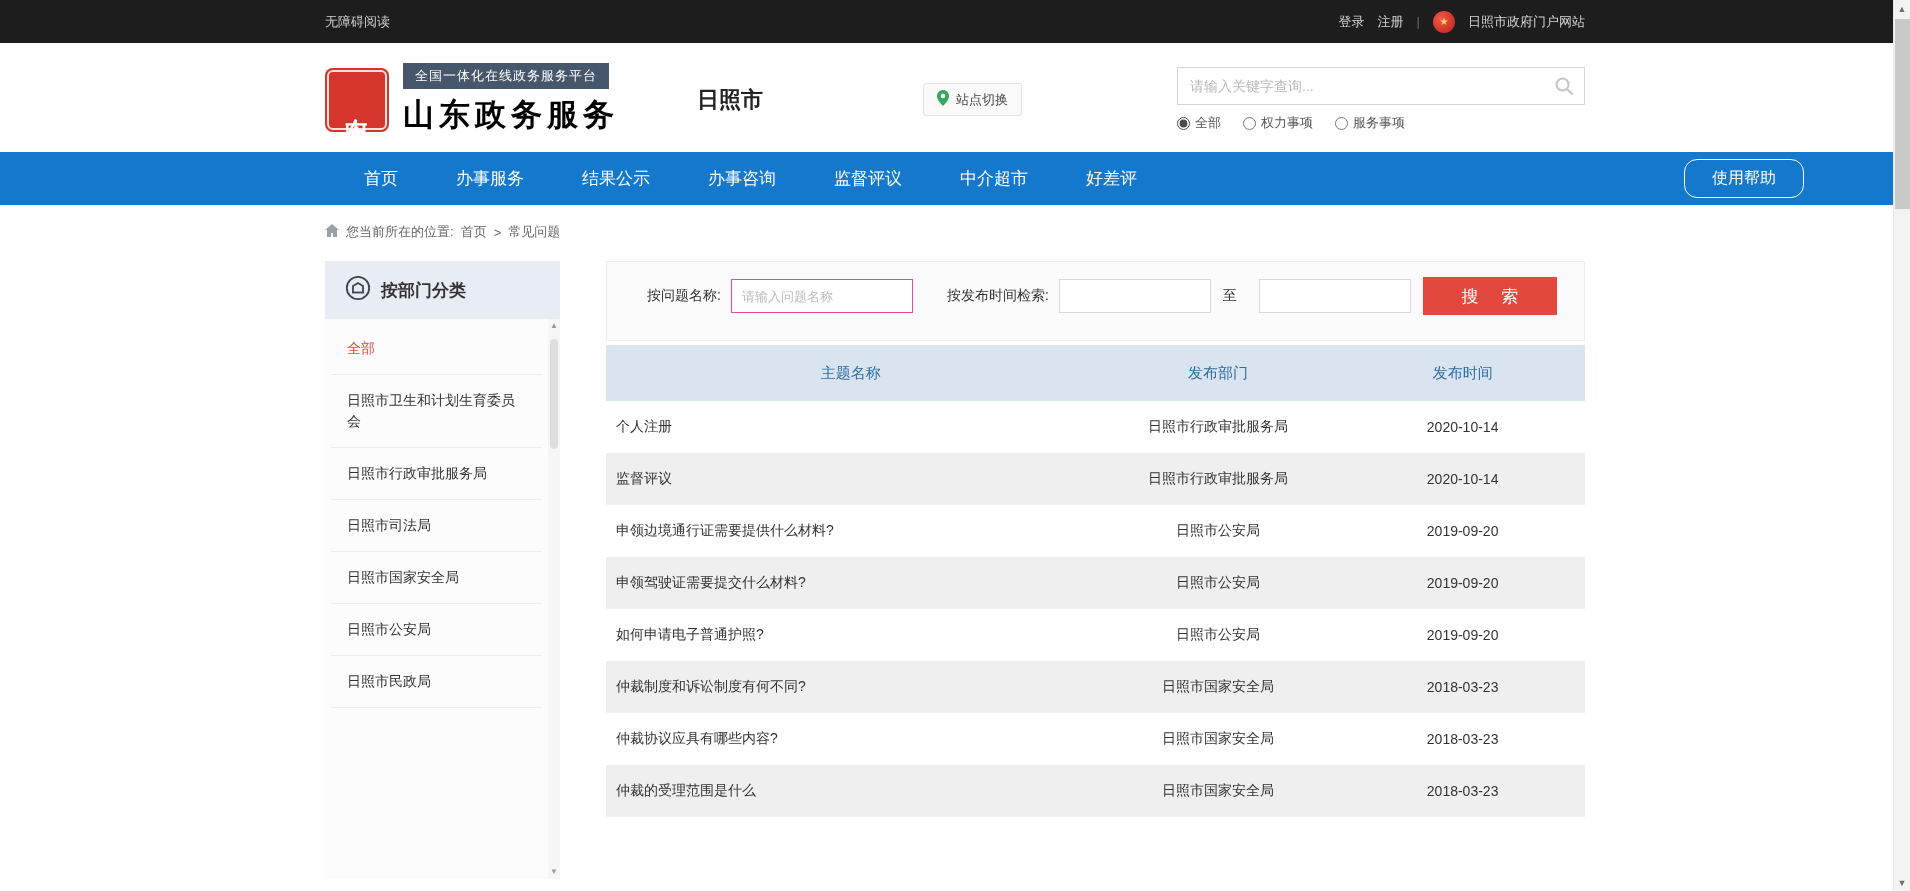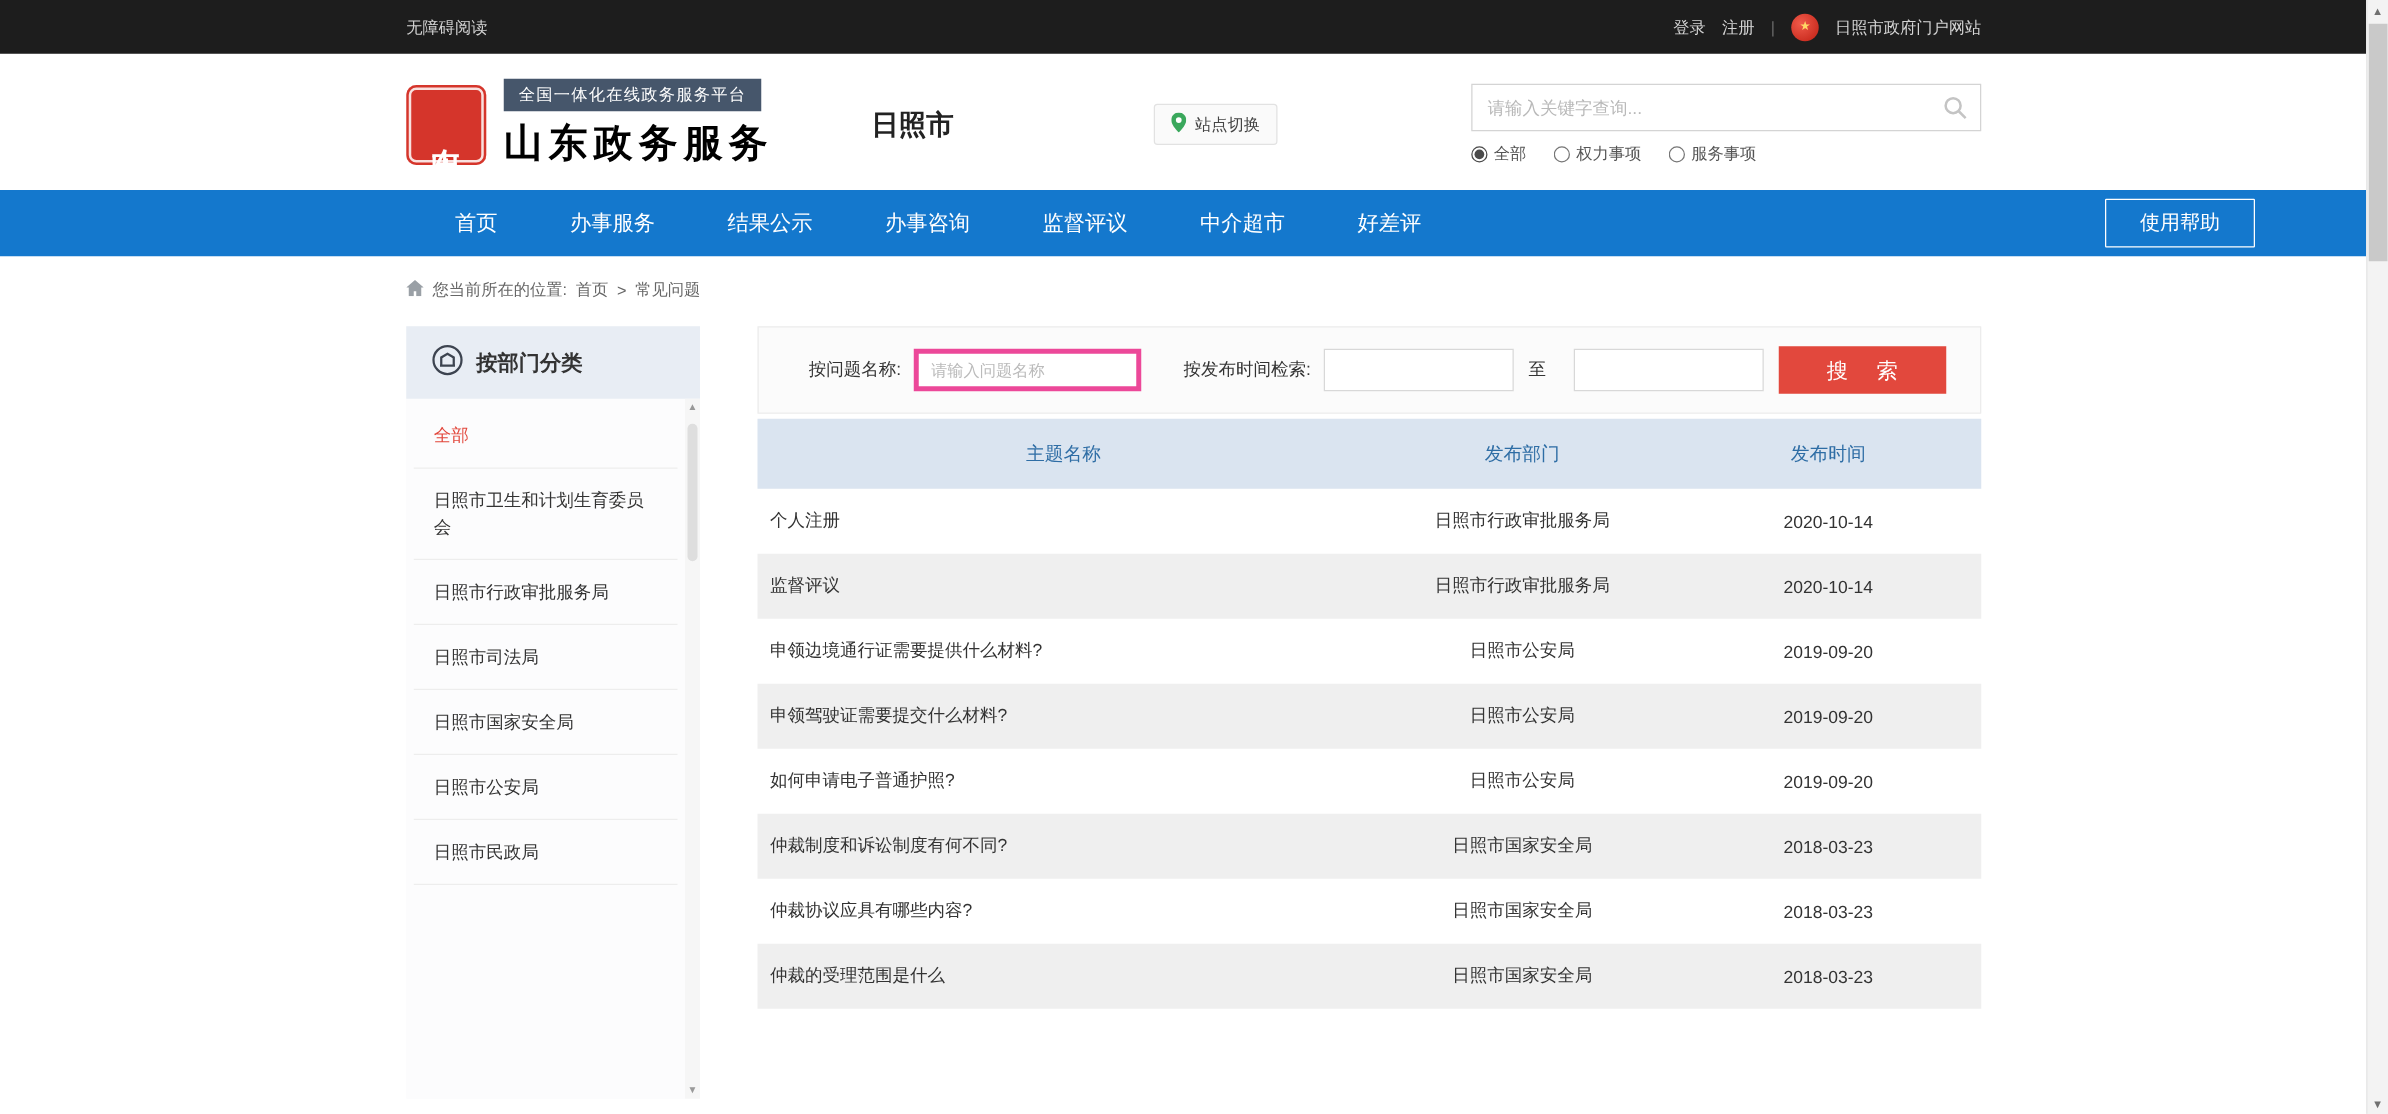--- a/index.html
+++ b/index.html
@@ -30,42 +30,42 @@
   .search-input::placeholder{color:#b9b9b9}
   .mag{position:absolute;right:10px;top:8px;cursor:pointer}
   .scopes{display:flex;align-items:center;gap:22px;margin-top:9px;font-size:13px;color:#555}
   .scopes label{display:flex;align-items:center;gap:5px;cursor:pointer}
   .scopes input{width:13px;height:13px;margin:0;accent-color:#4a4a4a}
 
   
   .nav{height:53px;background:#1478cd;display:flex;align-items:center}
   .nav-inner{width:100%;display:flex;align-items:center;padding:0 106px 0 364px}
   .nav-item{color:#fff;font-size:17px;margin-right:58px;white-space:nowrap}
-  .help-btn{margin-left:auto;background:transparent;border:1px solid #fff;color:#fff;font-size:16px;padding:8px 27px;border-radius:1px;cursor:pointer}
+  .help-btn{margin-left:auto;background:transparent;border:1px solid #fff;color:#fff;font-size:16px;padding:8px 27px;border-radius:13px;cursor:pointer}
 
   
   .breadcrumb{margin-top:18px;display:flex;align-items:center;gap:7px;font-size:13px;color:#666}
   .breadcrumb a{color:#666}
 
   
   .layout{display:flex;align-items:flex-start;margin-top:20px}
   .sidebar{width:235px;min-height:618px;background:#fcfcfd;position:relative;flex-shrink:0}
   .sb-header{height:58px;background:#e8edf4;display:flex;align-items:center;gap:10px;padding:0 20px}
   .sb-title{font-size:17px;font-weight:bold;color:#333}
   .sb-list{padding-top:4px}
   .sb-item{margin:0 18px 0 6px;padding:15px 16px;font-size:14px;color:#333;line-height:1.5;border-bottom:1px solid #ededed;cursor:pointer}
   .sb-item.active{color:#e2483d}
   .sb-scroll{position:absolute;top:58px;right:0;bottom:0;width:12px;background:#f6f6f6;display:flex;flex-direction:column;justify-content:space-between;align-items:center;font-size:8px;color:#999;padding:3px 0}
   .sb-arrow{cursor:pointer;line-height:1}
   .sb-thumb{position:absolute;top:20px;left:2px;width:8px;height:110px;border-radius:4px;background:#dedede;cursor:pointer}
 
   
   .main{flex:1;margin-left:46px}
-  .filter-box{background:#fbfbfb;border:1px solid #ececec;display:flex;align-items:center;padding:15px 8px 15px 40px;font-size:14px;color:#333}
-  .f-input{height:34px;border:4px solid #ec4899;margin-left:10px;padding:0 10px;font-size:13px;color:#333;width:182px;outline:none}
+  .filter-box{background:#fbfbfb;border:1px solid #ececec;display:flex;align-items:center;padding:15px 8px 25px 40px;font-size:14px;color:#333}
+  .f-input{height:34px;border:1px solid #ec4899;margin-left:10px;padding:0 10px;font-size:13px;color:#333;width:182px;outline:none}
   .f-input::placeholder{color:#bbb}
   .f-date{width:152px;height:34px;border:1px solid #d8d8d8;margin-left:10px;padding:0 10px;outline:none}
   .date-label{margin-left:34px}
   .to{margin:0 12px}
   .search-btn{margin-left:12px;width:134px;height:38px;background:#e2483d;color:#fff;border:none;font-size:17px;letter-spacing:9px;text-indent:9px;cursor:pointer}
 
   .qa-table{width:100%;margin-top:4px;border-collapse:collapse}
   .qa-table th{background:#dae4f0;color:#2e6da5;font-weight:normal;font-size:15px;height:56px;text-align:center}
   .qa-table td{height:52px;font-size:14px;color:#333;text-align:center}
   .qa-table td:first-child{text-align:left;padding-left:10px}

